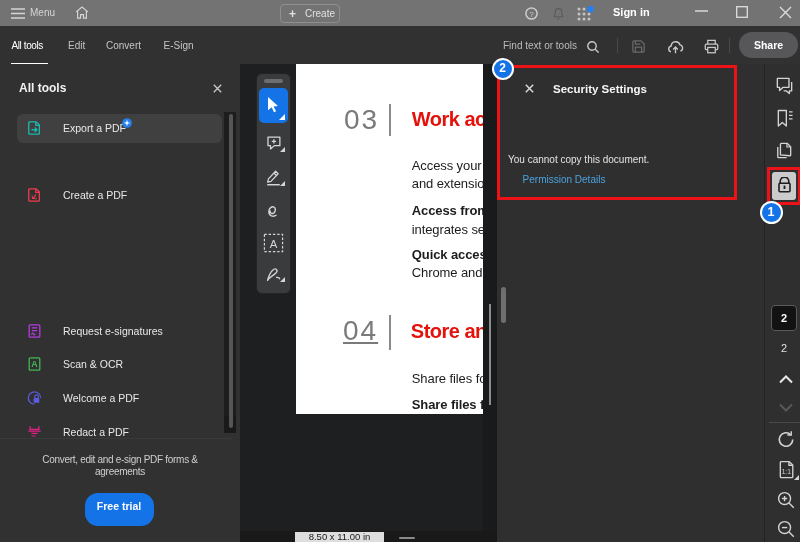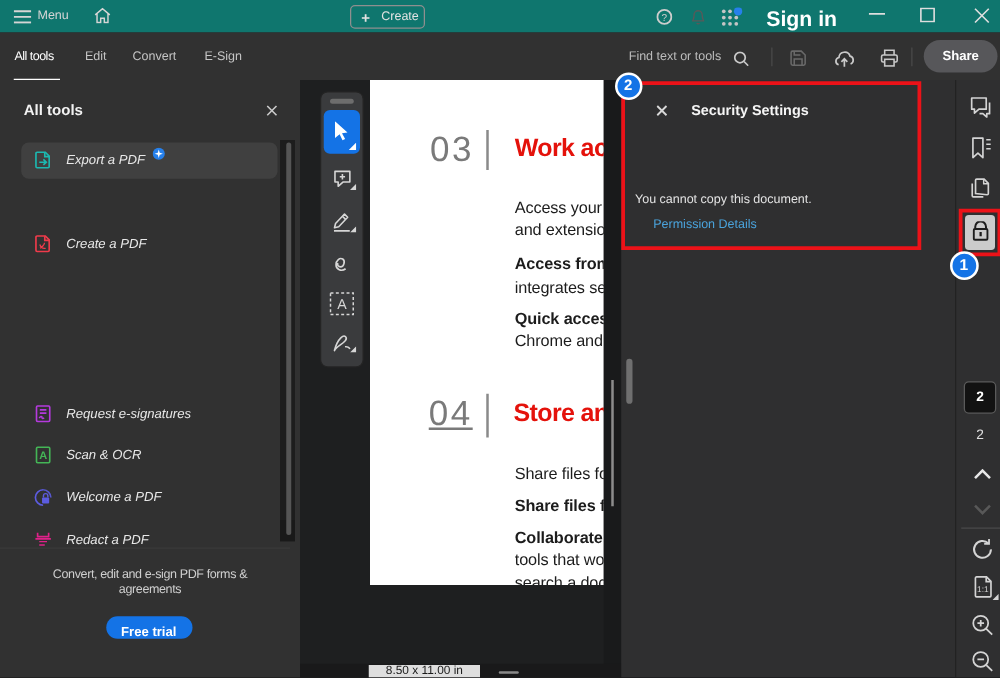--- a/index.html
+++ b/index.html
@@ -1,41 +1,41 @@
 <!DOCTYPE html>
 <html><head>
 <meta charset="utf-8">
 <style>
 * { margin:0; padding:0; box-sizing:border-box; }
 html,body { width:800px; height:542px; overflow:hidden; background:#1e1e1e;
   font-family:"Liberation Sans", sans-serif; }
 .abs { position:absolute; }
 #app { position:relative; width:800px; height:542px; }
 
-#titlebar { position:absolute; left:0; top:0; width:800px; height:26px; background:#0f766e; }
+#titlebar { position:absolute; left:0; top:0; width:800px; height:26px; background:#737373; }
 #tab { position:absolute; left:98px; top:0; width:172px; height:26px; background:#292929; }
 .tbtxt { color:#d5d5d5; font-size:10px; position:absolute; top:7px; }
 #createbtn { position:absolute; left:280px; top:3.5px; width:60px; height:19px;
   border:1px solid #8f8f8f; border-radius:4px; color:#e2e2e2; }
-#signin { position:absolute; left:613px; top:5.5px; color:#fff; font-size:17px; font-weight:bold; }
+#signin { position:absolute; left:613px; top:5.5px; color:#fff; font-size:11px; font-weight:bold; }
 
 #row2 { position:absolute; left:0; top:26px; width:800px; height:38px; background:#313131; }
 .tab2 { position:absolute; top:40px; font-size:10px; color:#c5c5c5; }
 #share { position:absolute; left:739px; top:6px; width:59px; height:26px; background:#57575a;
   border-radius:13px; color:#fff; font-size:10.5px; font-weight:bold; text-align:center; line-height:26px; }
 
 #lpanel { position:absolute; left:0; top:64px; width:240px; height:478px; background:#313131; }
 .lrow { position:absolute; left:17px; width:204px; height:30px; }
-.lrow .txt { position:absolute; left:36px; top:50%; transform:translateY(-50%);
-  color:#e8e8e8; font-size:10.5px; white-space:nowrap;font-style:italic; }
+.lrow .txt { position:absolute; left:46px; top:50%; transform:translateY(-50%);
+  color:#e8e8e8; font-size:10.5px; white-space:nowrap; }
 .lrow svg { position:absolute; left:10px; top:50%; transform:translateY(-50%); }
 #lhl { position:absolute; left:17px; top:50px; width:204.5px; height:28.5px; background:#404040; border-radius:6px; }
 
 #viewer { position:absolute; left:240px; top:64px; width:524px; height:478px; background:#1e1f20; }
-#page { position:absolute; left:56px; top:0; width:187px; height:404px; background:#fff; overflow:hidden; }
+#page { position:absolute; left:56px; top:0; width:187px; height:350px; background:#fff; overflow:hidden; }
 .pnum { position:absolute; color:#7a7a7a; font-size:28px; line-height:28px; letter-spacing:2px; }
 .phead { position:absolute; color:#e4120b; font-size:20px; font-weight:bold; white-space:nowrap; letter-spacing:-0.5px; }
 .pbody { color:#1c1c1c; font-size:13px; line-height:18.2px; white-space:nowrap; position:absolute; left:115.8px; letter-spacing:-0.1px; }
 
 #qtools { position:absolute; left:15.5px; top:9px; width:35px; height:221px; background:#3a3b3d;
   border-radius:6px; border:1px solid #242424; }
 
 #rpanel { position:absolute; left:497px; top:64px; width:267px; height:478px; background:#2f2f30; }
 #redbox { position:absolute; left:497px; top:65px; width:240px; height:134.5px; border:3px solid #ec1218; }
 .badge { position:absolute; border-radius:50%; background:#1473e6;
@@ -176,21 +176,21 @@
     <div class="lrow" style="top:353px">
       <svg width="15" height="15" viewBox="0 0 17 17" fill="none" stroke="#e0218a" stroke-width="1.5">
         <path d="M3.5 2v3.5h10V2"></path>
           <path d="M1.5 7.5h14"></path>
           <path d="M5 10h7M5 13h5" stroke-width="1.3"></path>
         </svg>
       <span class="txt">Redact a PDF</span>
     </div>
     <div class="abs" style="left:0;top:373.5px;width:232px;height:1px;background:#3a3a3a"></div>
     <div class="abs" style="left:0;top:390px;width:240px;text-align:center;color:#cfcfcf;font-size:10px;line-height:12.2px;letter-spacing:-0.3px">Convert, edit and e-sign PDF forms &amp;<br>agreements</div>
-    <div class="abs" style="left:84.5px;top:428.7px;width:69px;height:18px;background:#1473e6;border-radius:13px;color:#fff;font-size:10.5px;font-weight:bold;text-align:center;line-height:26px">Free trial</div>
+    <div class="abs" style="left:84.5px;top:428.7px;width:69px;height:33px;background:#1473e6;border-radius:13px;color:#fff;font-size:10.5px;font-weight:bold;text-align:center;line-height:26px">Free trial</div>
     <div class="abs" style="left:224px;top:48px;width:12px;height:321px;background:#1d1d1d"></div>
     <div class="abs" style="left:224px;top:352px;width:12px;height:17px;background:#191919"></div>
     <div class="abs" style="left:228.5px;top:50px;width:4px;height:314px;background:#555;border-radius:2px"></div>
   </div>
 
   <div id="viewer">
     <div id="page">
       <div class="pnum" style="left:48px;top:41.7px;">03</div>
       <div class="abs" style="left:93px;top:40px;width:1.5px;height:32px;background:#8a8a8a"></div>
       <div class="phead" style="left:115.8px;top:44.4px;">Work access across devic</div>

